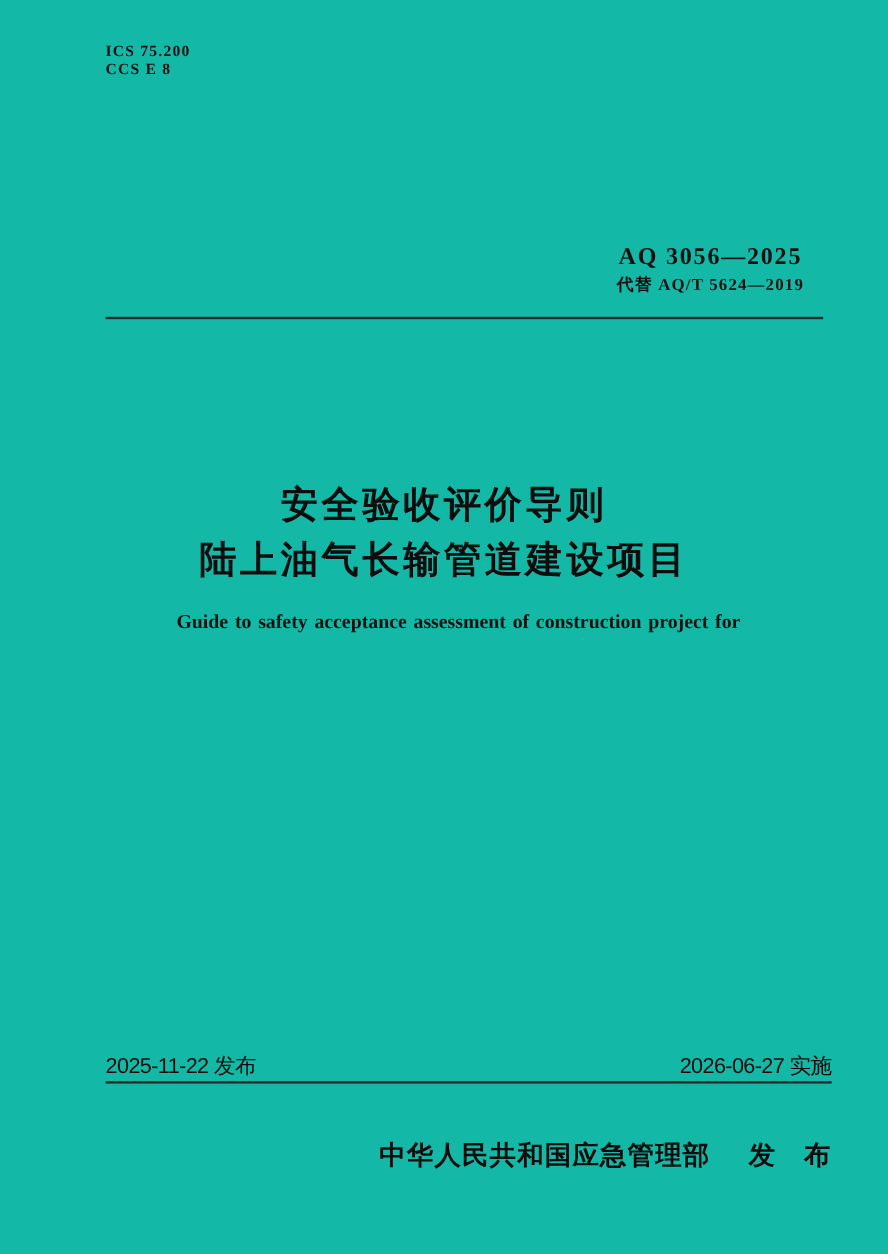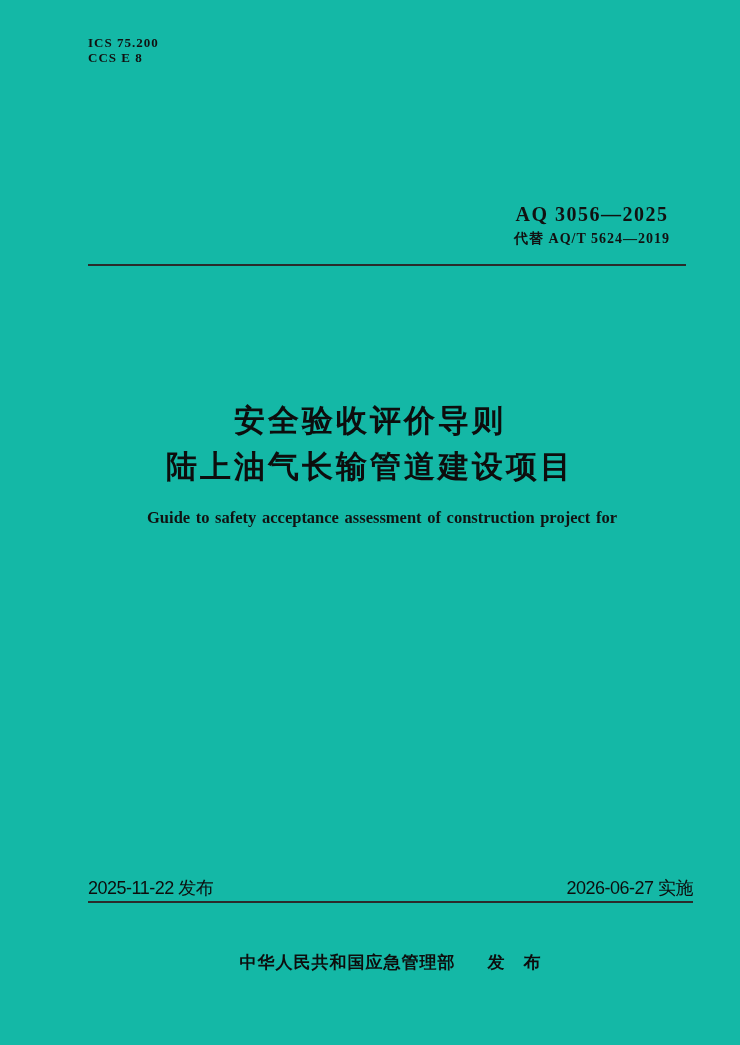--- a/index.html
+++ b/index.html
@@ -141,23 +141,23 @@
     letter-spacing: -0.5px;
     color: #0d0d0d;
   }
 
   
   .publisher-row {
     position: absolute;
     left: 88px;
     top: 950px;
     width: 605px;
-    text-align: center;
-    font-weight: bold;
-    font-size: 17px;
+    text-align: right;
+    font-weight: bold;
+    font-size: 22px;
     line-height: 26px;
     letter-spacing: 1px;
     color: #0d0d0d;
     white-space: nowrap;
   }
   .publisher-row .publish-label {
     margin-left: 32px;
   }
 </style>
 </head>

